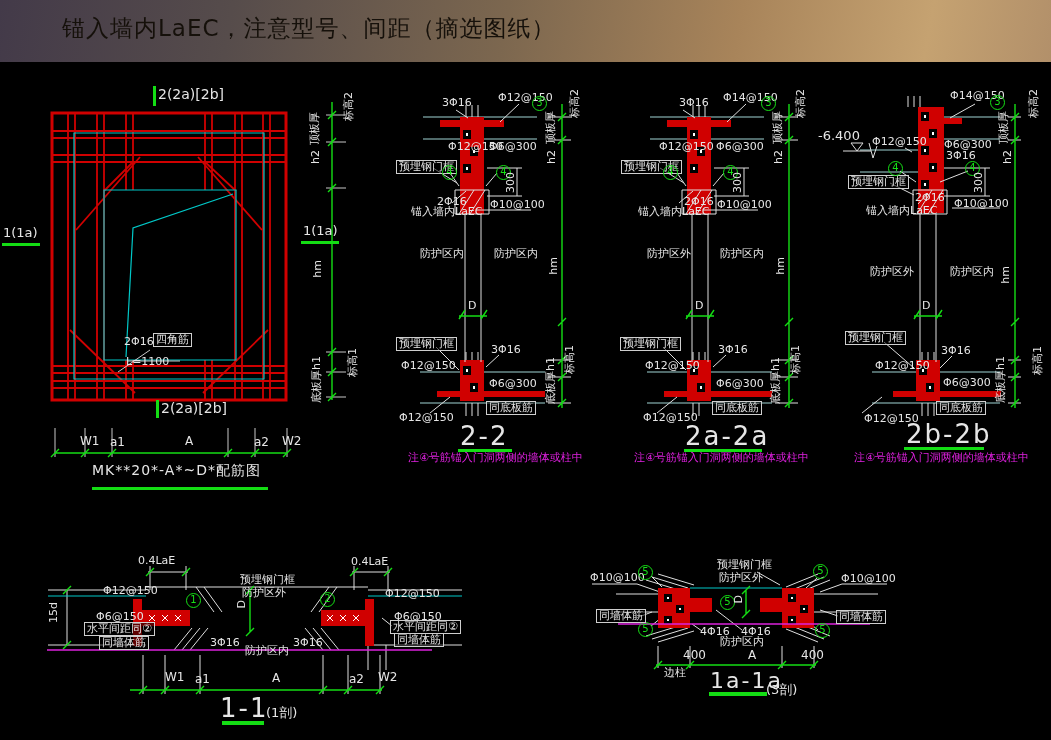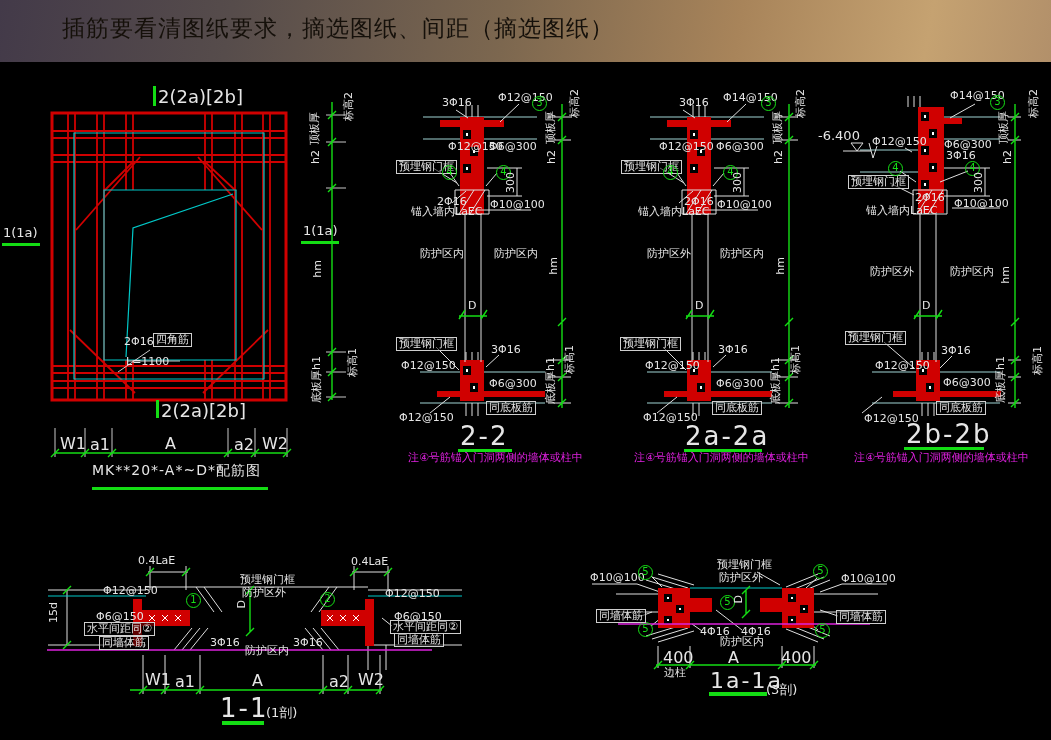--- a/index.html
+++ b/index.html
@@ -9,33 +9,33 @@
        background:linear-gradient(100deg,#433a49 0%,#564c4b 22%,#7c674f 48%,#a8845a 70%,#c5a271 88%,#b2906a 100%);}
   #hdr .t{position:absolute;left:62px;top:13px;font-size:23px;color:#15100a;letter-spacing:1px;}
   svg{position:absolute;left:0;top:0;}
   .l{position:absolute;color:#e6e6e6;font-size:11px;line-height:1.1;white-space:nowrap;z-index:3;}
   .v{transform-origin:0 0;transform:rotate(-90deg) translateX(-100%);}
   .bx{border:1px solid #cfcfcf;padding:0 2px;background:rgba(0,0,0,.55);}
   .mg{color:#e020e0;}
   .t26{font-size:26px;letter-spacing:2px;}
   .t22{font-size:22px;letter-spacing:2px;}
   .t19{font-size:14px;letter-spacing:1px;}
-  .t14{font-size:18px;}
+  .t14{font-size:14px;}
   .t13{font-size:13px;}
-  .t12{font-size:16px;}
+  .t12{font-size:12px;margin-left:20px;}
   .circ{position:absolute;width:13px;height:13px;border:1px solid #16e016;border-radius:50%;
         color:#16e016;font-size:10px;line-height:12px;text-align:center;z-index:3;}
 </style>
 </head>
 <body>
 
 <div id="stage">
 
   <div id="hdr">
-    <div class="t">插筋要看清图纸要求，摘选图纸、间距（摘选图纸）</div>
+    <div class="t">锚入墙内LaEC，注意型号、间距（摘选图纸）</div>
   </div>
 
   <svg width="1051" height="740">
 
     <g>
       <rect x="52" y="113" width="234" height="287" fill="none" stroke="#d00000" stroke-width="3"></rect>
       <path stroke="#d00000" stroke-width="1.8" fill="none" d="M52 131H286M52 138H286M52 155H286M52 162H286M52 366H286M52 373H286M52 381H286M52 388H286M68 113V400M75 113V400M97 113V400M104 113V400M235 113V400M242 113V400M263 113V400M270 113V400M126 113V190M133 113V190M205 113V190M212 113V190M126 360V400M133 360V400M205 360V400M212 360V400M140 157 76 230M198 157 262 230M70 330 135 393M268 330 203 393M133 162 104 191M205 162 236 191"></path>
       <path stroke="#00c8c8" stroke-width="1.2" fill="none" d="M74 133H264V379H74ZM104 190H236V360H104ZM233 194 133 228 126 357"></path>
       <path stroke="#dfdfdf" stroke-width="0.9" fill="none" d="M150 350 118 372M127 361H180M326 115H346M326 142H346M326 188H346M326 352H346M326 372H346M326 397H346M55 428V457M85 428V457M112 428V457M228 428V457M255 428V457M287 428V457"></path>
       <path stroke="#14dd14" stroke-width="1.4" fill="none" d="M55 453H287M51 457 59 449M81 457 89 449M108 457 116 449M224 457 232 449M251 457 259 449M283 457 291 449M332 102V400M328 119 336 111M328 146 336 138M328 192 336 184M328 356 336 348M328 376 336 368M328 401 336 393"></path>

